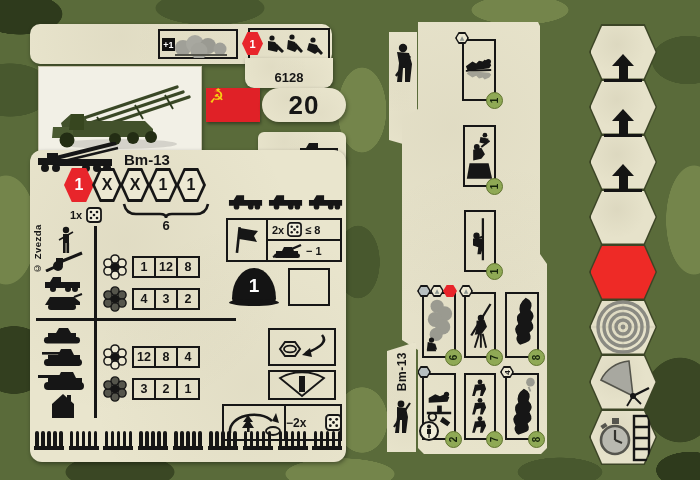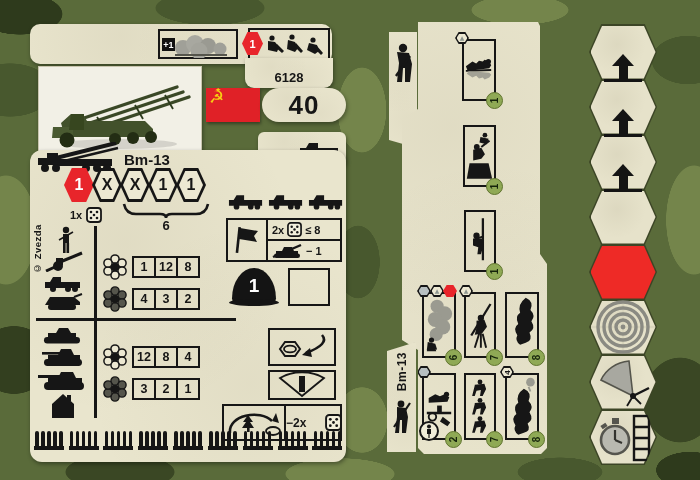--- a/index.html
+++ b/index.html
@@ -200,21 +200,21 @@
         <circle cx="112" cy="70" r="6" fill="#232d14"></circle>
       </svg>
     </div>
 
     <div class="flag">
       <span class="star">★</span>
       <span class="emblem">☭</span>
     </div>
 
     <div class="points-pill paper cen">
-      <span>40</span>
+      <span>20</span>
     </div>
 
     <div class="transport-box paper">
       <svg width="42" height="24" viewBox="0 0 42 24" style="position:absolute;right:6px;top:5px">
         <path fill="#161616" d="M2 17 v-6 h6 l3 -5 h9 v5 h20 v6 z"></path>
         <circle cx="10" cy="18" r="3.2" fill="#161616"></circle>
           <circle cx="26" cy="18" r="3.2" fill="#161616"></circle>
           <circle cx="33" cy="18" r="3.2" fill="#161616"></circle>
       </svg>
     </div>

